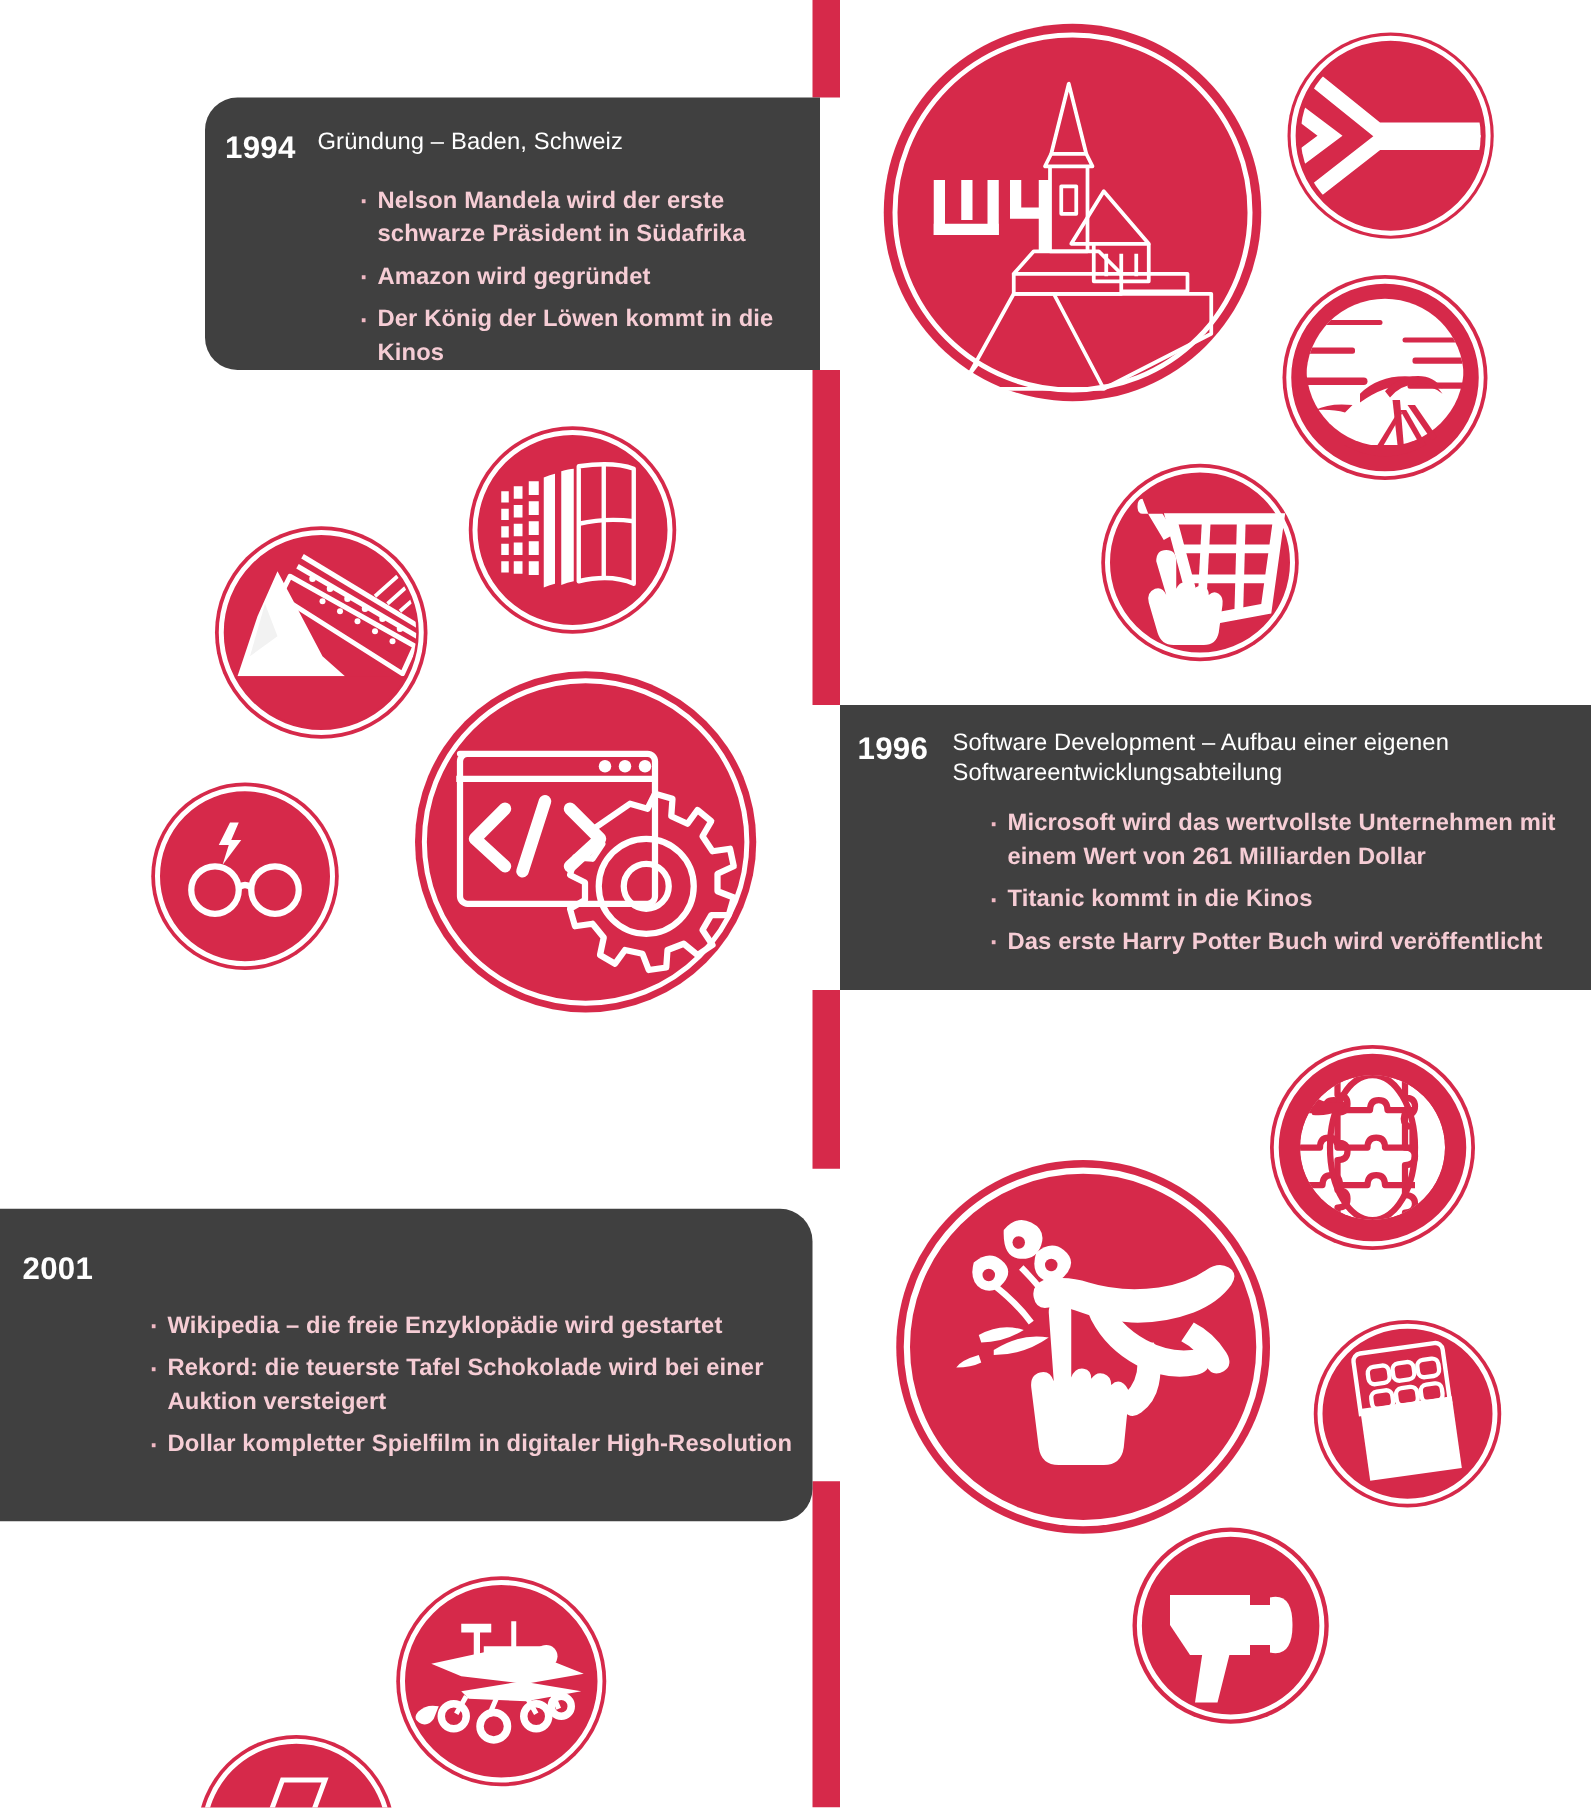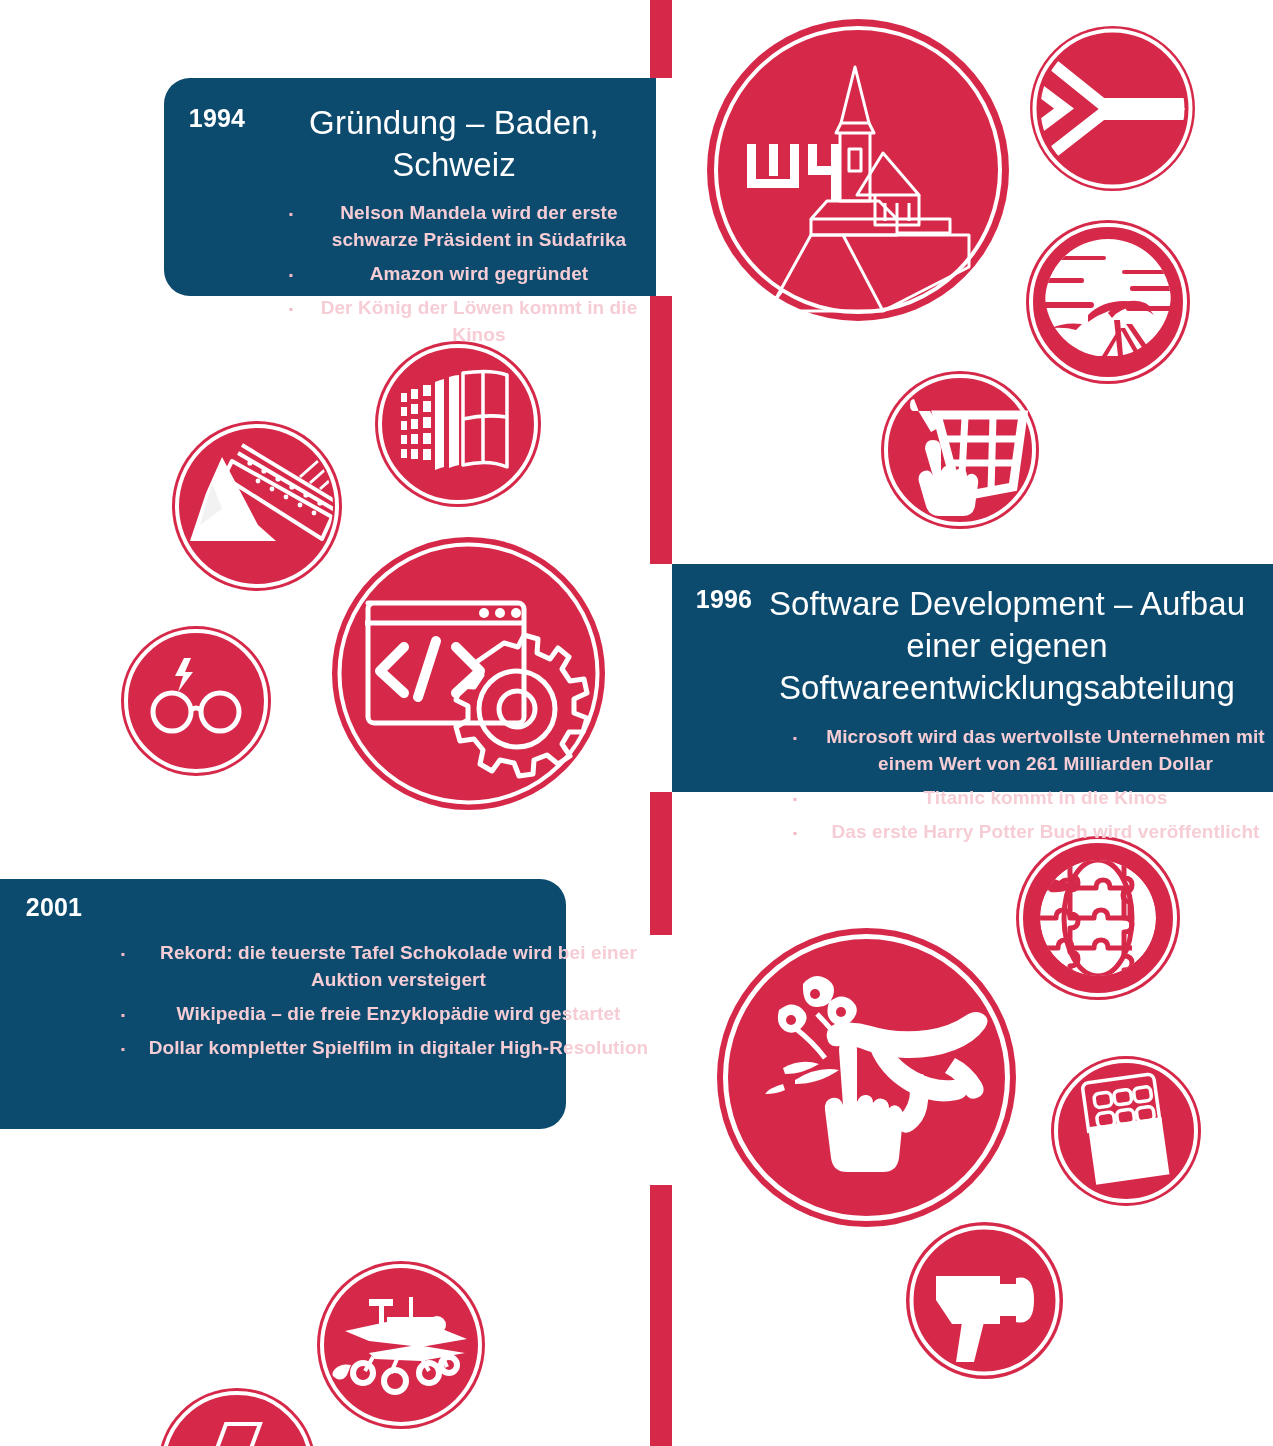--- a/index.html
+++ b/index.html
@@ -8,33 +8,33 @@
     width:1273px;height:1446px;
     background:#ffffff;
     font-family:"Liberation Sans", sans-serif;
     overflow:hidden;
     position:relative;
   }
   #stage{position:absolute;left:0;top:0;width:1273px;height:1446px;overflow:hidden;}
   .spine-seg{position:absolute;background:#d6294a;}
 
   
-  .block{position:absolute;background:#0c4a6e;color:#ffffff;box-sizing:border-box;text-align:center;}
+  .block{position:absolute;background:#404040;color:#ffffff;box-sizing:border-box;}
   .block-inner{display:flex;align-items:flex-start;}
   .year{
     font-weight:700;
     font-size:25px;
     letter-spacing:0.2px;
     color:#ffffff;
     flex:0 0 auto;
     line-height:1.28;
     white-space:nowrap;
   }
   .headline{
-    font-size:33px;
+    font-size:19px;
     font-weight:400;
     color:#ffffff;
     line-height:1.28;
     letter-spacing:0.1px;
   }
   .bullets{
     list-style:none;
     margin:0;
     padding:0;
   }
@@ -75,23 +75,23 @@
     left:672px;top:564px;width:601px;height:228px;
     border-top-left-radius:0;border-bottom-left-radius:0;
     padding:19px 0 0 14px;
   }
   #block-1997 .year{width:76px;}
   #block-1997 .headline{max-width:490px;}
   #block-1997 .bullets{margin-top:14px;margin-left:104px;width:495px;}
 
   
   #block-2001{
-    left:0;top:879px;width:566px;height:250px;
+    left:0;top:967px;width:650px;height:250px;
     border-top-right-radius:26px;border-bottom-right-radius:26px;
-    padding:12px 0 0 18px;
+    padding:32px 0 0 18px;
   }
   #block-2001 .year{width:72px;}
   #block-2001 .headline{max-width:560px;}
   #block-2001 .bullets{margin-top:17px;margin-left:100px;width:545px;}
 
   
   .icon-circle{
     position:absolute;
     border-radius:50%;
     background:#d6294a;
@@ -473,19 +473,19 @@
       <li>Titanic kommt in die Kinos</li>
       <li>Das erste Harry Potter Buch wird veröffentlicht</li>
     </ul>
   </div>
 
   <div class="block" id="block-2001">
     <div class="block-inner">
       <div class="year">2001</div>
     </div>
     <ul class="bullets">
+      <li>Wikipedia – die freie Enzyklopädie wird gestartet</li>
       <li>Rekord: die teuerste Tafel Schokolade wird bei einer Auktion versteigert</li>
-      <li>Wikipedia – die freie Enzyklopädie wird gestartet</li>
       <li>Dollar kompletter Spielfilm in digitaler High-Resolution</li>
     </ul>
   </div>
 
 </div>
 
 </body></html>

